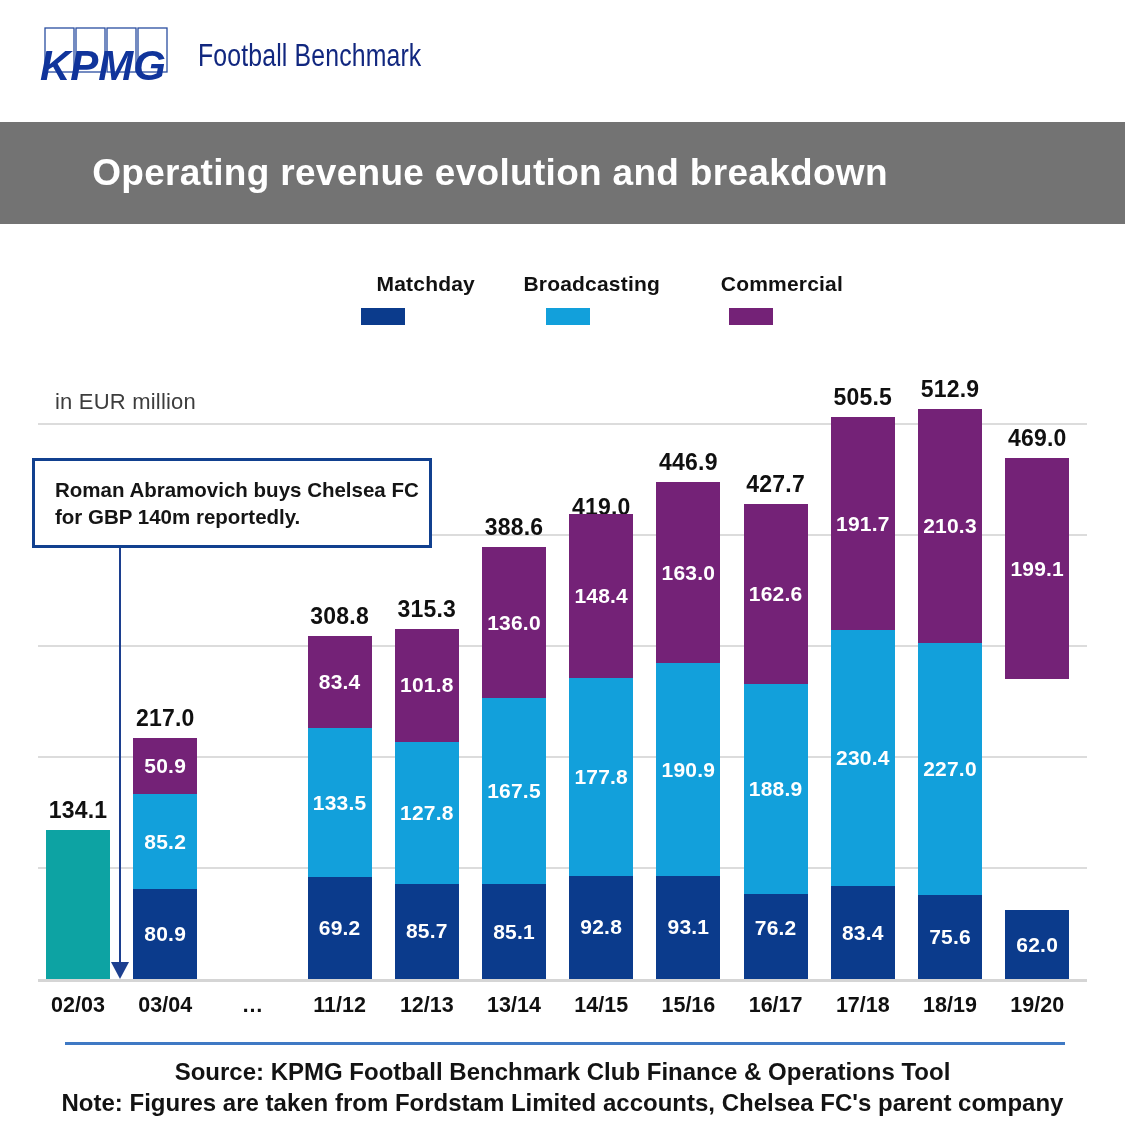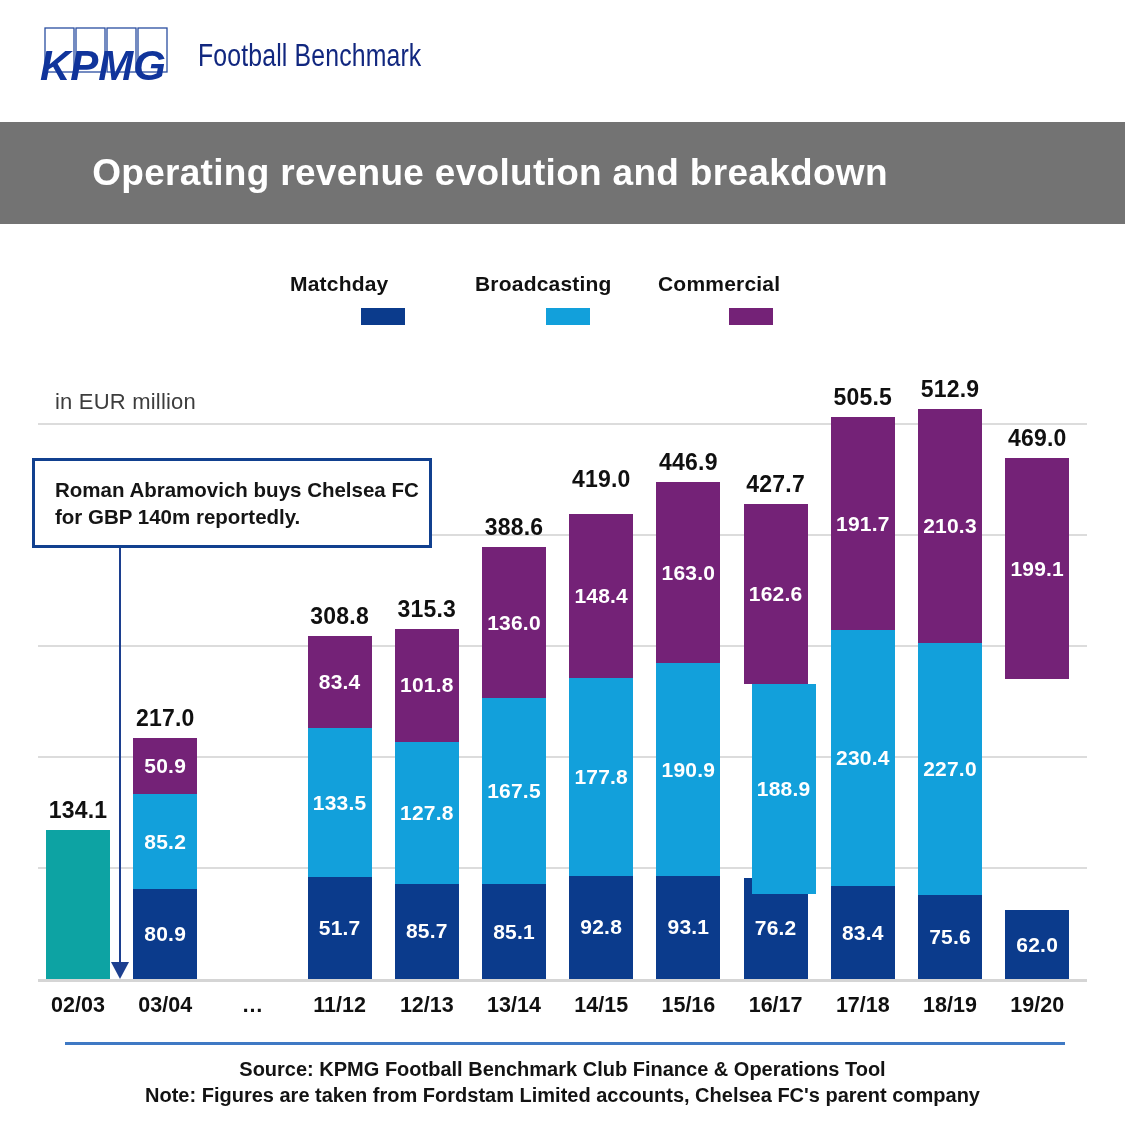--- a/index.html
+++ b/index.html
@@ -29,21 +29,21 @@
   }
   #title-band .title-text{
     position:absolute;left:0;right:145px;top:50%;transform:translateY(-50%);
     text-align:center;color:#ffffff;font-weight:bold;font-size:37px;
     font-family:"Liberation Sans Narrow","Liberation Sans",sans-serif;
     letter-spacing:.3px;white-space:nowrap;
   }
 
   
   #legend{position:absolute;left:0;top:272px;width:1125px;height:70px;}
-  .legend-item{position:absolute;text-align:left;}
+  .legend-item{position:absolute;text-align:right;}
   .legend-label{
     font-weight:bold;font-size:21px;color:#111;white-space:nowrap;
     font-family:"Liberation Sans Narrow","Liberation Sans",sans-serif;
     letter-spacing:.2px;
   }
   .legend-swatch{width:44px;height:17px;margin:12px auto 0 auto;}
 
   
   #plot{position:absolute;left:0;top:0;width:1125px;height:1125px;}
   .gridline{position:absolute;left:38px;width:1049px;height:2px;background:#dcdcdc;}
@@ -93,21 +93,21 @@
   .ellipsis-label{
     position:absolute;text-align:center;top:993px;
     font-weight:bold;font-size:21.5px;color:#101010;
     font-family:"Liberation Sans Narrow","Liberation Sans",sans-serif;
   }
 
   
   #footer-rule{position:absolute;left:65px;top:1042px;width:1000px;height:3px;background:#3f79c4;}
   #footer-text{
     position:absolute;left:0;right:0;top:1057px;text-align:center;
-    font-weight:bold;font-size:20px;color:#131313;line-height:1.28;
+    font-weight:bold;font-size:24px;color:#131313;line-height:1.28;
     font-family:"Liberation Sans Narrow","Liberation Sans",sans-serif;
   }
 </style>
 </head>
 <body>
 
 <div id="brand-bar">
   <svg id="kpmg-logo" viewBox="0 0 148 72" xmlns="http://www.w3.org/2000/svg">
     <g fill="none" stroke="#2a4ea0" stroke-width="1.3">
       <rect x="7" y="6" width="29" height="44"></rect>
@@ -166,21 +166,21 @@
         </div>
         <div class="seg" style="height: 56.5499px; bottom: 184.537px; top: auto; background: rgb(116, 34, 119);">
           <span>50.9</span>
         </div>
       </div>
       <div class="ellipsis-label" style="left: 220.4px; width: 64px;">…</div>
       <div class="x-label" style="left: 307.6px; width: 64px;">11/12</div>
       <div class="total-label" style="left: 299.6px; width: 80px; top: 602.923px;">308.8</div>
       <div class="bar" style="left: 307.6px; width: 64px; top: 635.923px; height: 343.077px; position: absolute;">
         <div class="seg" style="height: 102.212px; bottom: 0px; top: auto; background: rgb(11, 59, 140);">
-          <span>51.7</span>
+          <span>69.2</span>
         </div>
         <div class="seg" style="height: 148.319px; bottom: 102.212px; top: auto; background: rgb(18, 160, 219);">
           <span>133.5</span>
         </div>
         <div class="seg" style="height: 92.6574px; bottom: 250.53px; top: auto; background: rgb(116, 34, 119);">
           <span>83.4</span>
         </div>
       </div>
       <div class="x-label" style="left: 394.8px; width: 64px;">12/13</div>
       <div class="total-label" style="left: 386.8px; width: 80px; top: 595.702px;">315.3</div>
@@ -202,21 +202,21 @@
           <span>85.1</span>
         </div>
         <div class="seg" style="height: 186.093px; bottom: 94.5461px; top: auto; background: rgb(18, 160, 219);">
           <span>167.5</span>
         </div>
         <div class="seg" style="height: 151.096px; bottom: 280.639px; top: auto; background: rgb(116, 34, 119);">
           <span>136.0</span>
         </div>
       </div>
       <div class="x-label" style="left: 569.2px; width: 64px;">14/15</div>
-      <div class="total-label" style="left: 561.2px; width: 80px; top: 466px;">419.0</div>
+      <div class="total-label" style="left: 561.2px; width: 80px; top: 494px;">419.0</div>
       <div class="bar" style="left: 569.2px; width: 64px; top: 513.491px; height: 465.509px; position: absolute;">
         <div class="seg" style="height: 103.101px; bottom: 0px; top: auto; background: rgb(11, 59, 140);">
           <span>92.8</span>
         </div>
         <div class="seg" style="height: 197.536px; bottom: 103.101px; top: auto; background: rgb(18, 160, 219); text-align: center;">
           <span>177.8</span>
         </div>
         <div class="seg" style="height: 164.872px; bottom: 300.637px; top: auto; background: rgb(116, 34, 119);">
           <span>148.4</span>
         </div>
@@ -233,21 +233,21 @@
         <div class="seg" style="height: 181.093px; bottom: 315.524px; top: auto; background: rgb(116, 34, 119);">
           <span>163.0</span>
         </div>
       </div>
       <div class="x-label" style="left: 743.6px; width: 64px;">16/17</div>
       <div class="total-label" style="left: 735.6px; width: 80px; top: 470.825px;">427.7</div>
       <div class="bar" style="left: 743.6px; width: 64px; top: 503.825px; height: 475.175px; position: absolute;">
         <div class="seg" style="height: 101px; bottom: 0px; top: auto; background: rgb(11, 59, 140);">
           <span>76.2</span>
         </div>
-        <div class="seg" style="height: 209.868px; bottom: 84.6582px; top: auto; background: rgb(18, 160, 219); margin-left: 8px;">
+        <div class="seg" style="height: 209.868px; bottom: 84.6582px; top: auto; background: rgb(18, 160, 219);">
           <span>188.9</span>
         </div>
         <div class="seg" style="height: 180.649px; bottom: 294.526px; top: auto; background: rgb(116, 34, 119);">
           <span>162.6</span>
         </div>
       </div>
       <div class="x-label" style="left: 830.8px; width: 64px;">17/18</div>
       <div class="total-label" style="left: 822.8px; width: 80px; top: 384.389px;">505.5</div>
       <div class="bar" style="left: 830.8px; width: 64px; top: 417.389px; height: 561.611px; position: absolute;">
         <div class="seg" style="height: 92.6574px; bottom: 0px; top: auto; background: rgb(11, 59, 140);">

